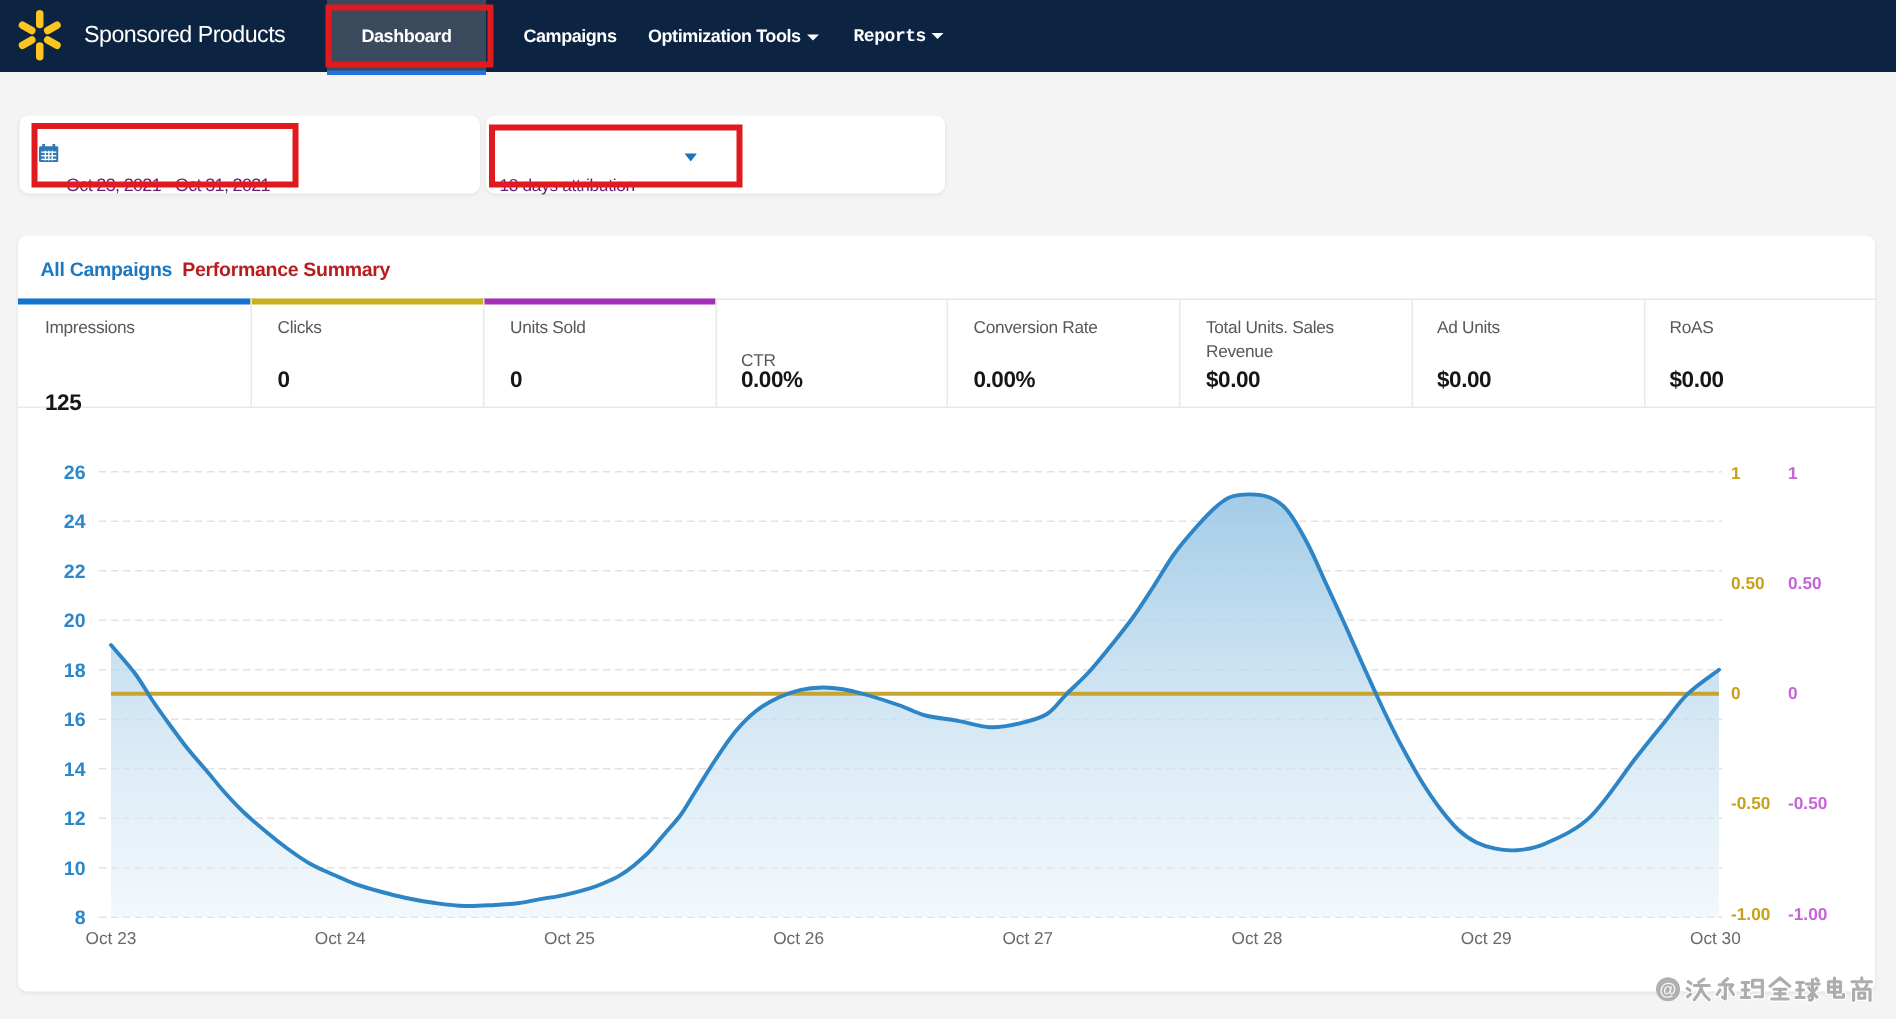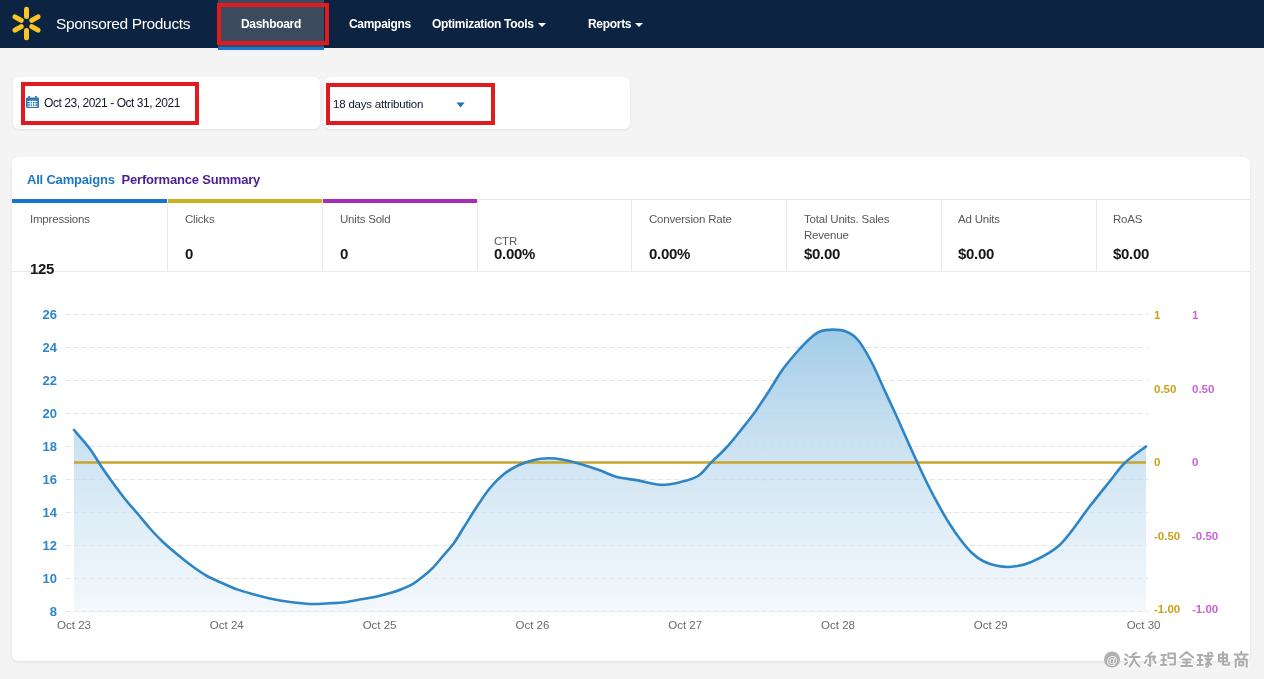--- a/index.html
+++ b/index.html
@@ -5,21 +5,21 @@
   html,body{margin:0;padding:0;}
   body{width:1264px;height:679px;background:#f4f4f5;font-family:"Liberation Sans",sans-serif;position:relative;overflow:hidden;}
   .nav{position:absolute;left:0;top:0;width:1264px;height:48px;background:#0c2442;}
   .brand{position:absolute;left:56px;top:0;height:64px;line-height:48px;color:#fff;font-size:15.5px;letter-spacing:-.35px;}
   .tab-active{position:absolute;left:218px;top:0;width:106px;height:48px;background:#3b4a5c;}
   .tab-underline{position:absolute;left:218px;top:47px;width:106px;height:3px;background:#2073de;}
   .navitem{position:absolute;top:0;height:48px;line-height:48px;color:#fff;font-size:12px;font-weight:bold;letter-spacing:-.3px;}
   .redbox{position:absolute;border:4px solid #e11a1f;box-sizing:border-box;z-index:50;}
   .caret{display:inline-block;width:0;height:0;border-left:4px solid transparent;border-right:4px solid transparent;border-top:4.5px solid #fff;vertical-align:1px;margin-left:4px;}
   .card{position:absolute;background:#fff;border-radius:6px;box-shadow:0 1px 3px rgba(0,0,0,.08);}
-  .bluetxt{color:#0f172a;}
+  .bluetxt{color:#701a75;margin-top:20px;}
   .metric-sep{position:absolute;top:199px;width:1px;height:73px;background:#e9e9e9;}
   .mlabel{position:absolute;font-size:11.5px;color:#55585c;letter-spacing:-.2px;}
   .mvalue{position:absolute;font-size:15px;font-weight:bold;color:#161617;letter-spacing:-.3px;}
   .bar{position:absolute;top:199px;height:4px;}
 </style>
 </head>
 <body>
 
   <div class="nav"></div>
   <svg style="position:absolute;left:10px;top:5px" width="33" height="37" viewBox="0 0 33 37">
@@ -31,21 +31,21 @@
       <line x1="5" y1="25.2" x2="11.2" y2="21.6"></line>
       <line x1="21.8" y1="15.4" x2="28" y2="11.8"></line>
     </g>
   </svg>
   <div class="brand">Sponsored Products</div>
   <div class="tab-active"></div>
   <div class="tab-underline"></div>
   <div class="navitem" style="left:218px;width:106px;text-align:center;">Dashboard</div>
   <div class="navitem" style="left:349px;">Campaigns</div>
   <div class="navitem" style="left:432px;">Optimization Tools<span class="caret"></span></div>
-  <div class="navitem" style="left:588px;">Reports<span class="caret"></span></div>
+  <div class="navitem" style="left:569px;font-family:Liberation Mono, monospace;">Reports<span class="caret"></span></div>
   <div class="redbox" style="left:217px;top:3px;width:112px;height:42px;"></div>
 
   <div class="card" style="left:13px;top:77px;width:307px;height:52px;"></div>
   <div class="card" style="left:324px;top:77px;width:306px;height:52px;"></div>
   <svg style="position:absolute;left:26px;top:96px;" width="13" height="12" viewBox="0 0 13 12">
     <rect x="0" y="1.5" width="13" height="10.5" rx="1" fill="#2e78b8"></rect>
     <rect x="2.2" y="0" width="1.8" height="3" fill="#2e78b8"></rect>
     <rect x="9" y="0" width="1.8" height="3" fill="#2e78b8"></rect>
     <g fill="#fff">
       <rect x="1.5" y="5" width="10" height=".9"></rect>
@@ -58,21 +58,21 @@
   </svg>
   <div class="bluetxt" style="position:absolute;left:44px;top:95.5px;font-size:12px;letter-spacing:-.45px;">Oct 23, 2021 - Oct 31, 2021</div>
   <div class="bluetxt" style="position:absolute;left:333px;top:97.5px;font-size:11.5px;letter-spacing:-.2px;">18 days attribution</div>
   <svg style="position:absolute;left:456px;top:102px;" width="9" height="6" viewBox="0 0 9 6">
     <path d="M0.4,0.4 L8.6,0.4 L4.5,5.6 Z" fill="#1b75bb"></path>
   </svg>
   <div class="redbox" style="left:21px;top:82px;width:178px;height:43px;"></div>
   <div class="redbox" style="left:326px;top:83px;width:169px;height:42px;"></div>
 
   <div class="card" style="left:12px;top:157px;width:1238px;height:504px;"></div>
-  <div style="position:absolute;left:27px;top:172px;font-size:13px;letter-spacing:-.2px;font-weight:bold;color:#1c79c0;">All Campaigns&nbsp; <span style="color:#4c1d95;">Performance Summary</span></div>
+  <div style="position:absolute;left:27px;top:172px;font-size:13px;letter-spacing:-.2px;font-weight:bold;color:#1c79c0;">All Campaigns&nbsp; <span style="color:#b91c1c;">Performance Summary</span></div>
 
   <div style="position:absolute;left:12px;top:199px;width:1238px;height:1px;background:#e6e6e6;"></div>
   <div class="bar" style="left:12px;width:155px;background:#1474cf;"></div>
   <div class="bar" style="left:167px;width:155px;background:#c9b11e;"></div>
   <div class="bar" style="left:322px;width:155px;background:#a32eb8;"></div>
   <div style="position:absolute;left:12px;top:271px;width:1238px;height:1px;background:#e9e9e9;"></div>
 
   <div class="mlabel" style="left:30px;top:213px;">Impressions</div>
 <div class="mvalue" style="left:30px;top:260px;">125</div>
   <div class="mlabel" style="left:185px;top:213px;">Clicks</div>

